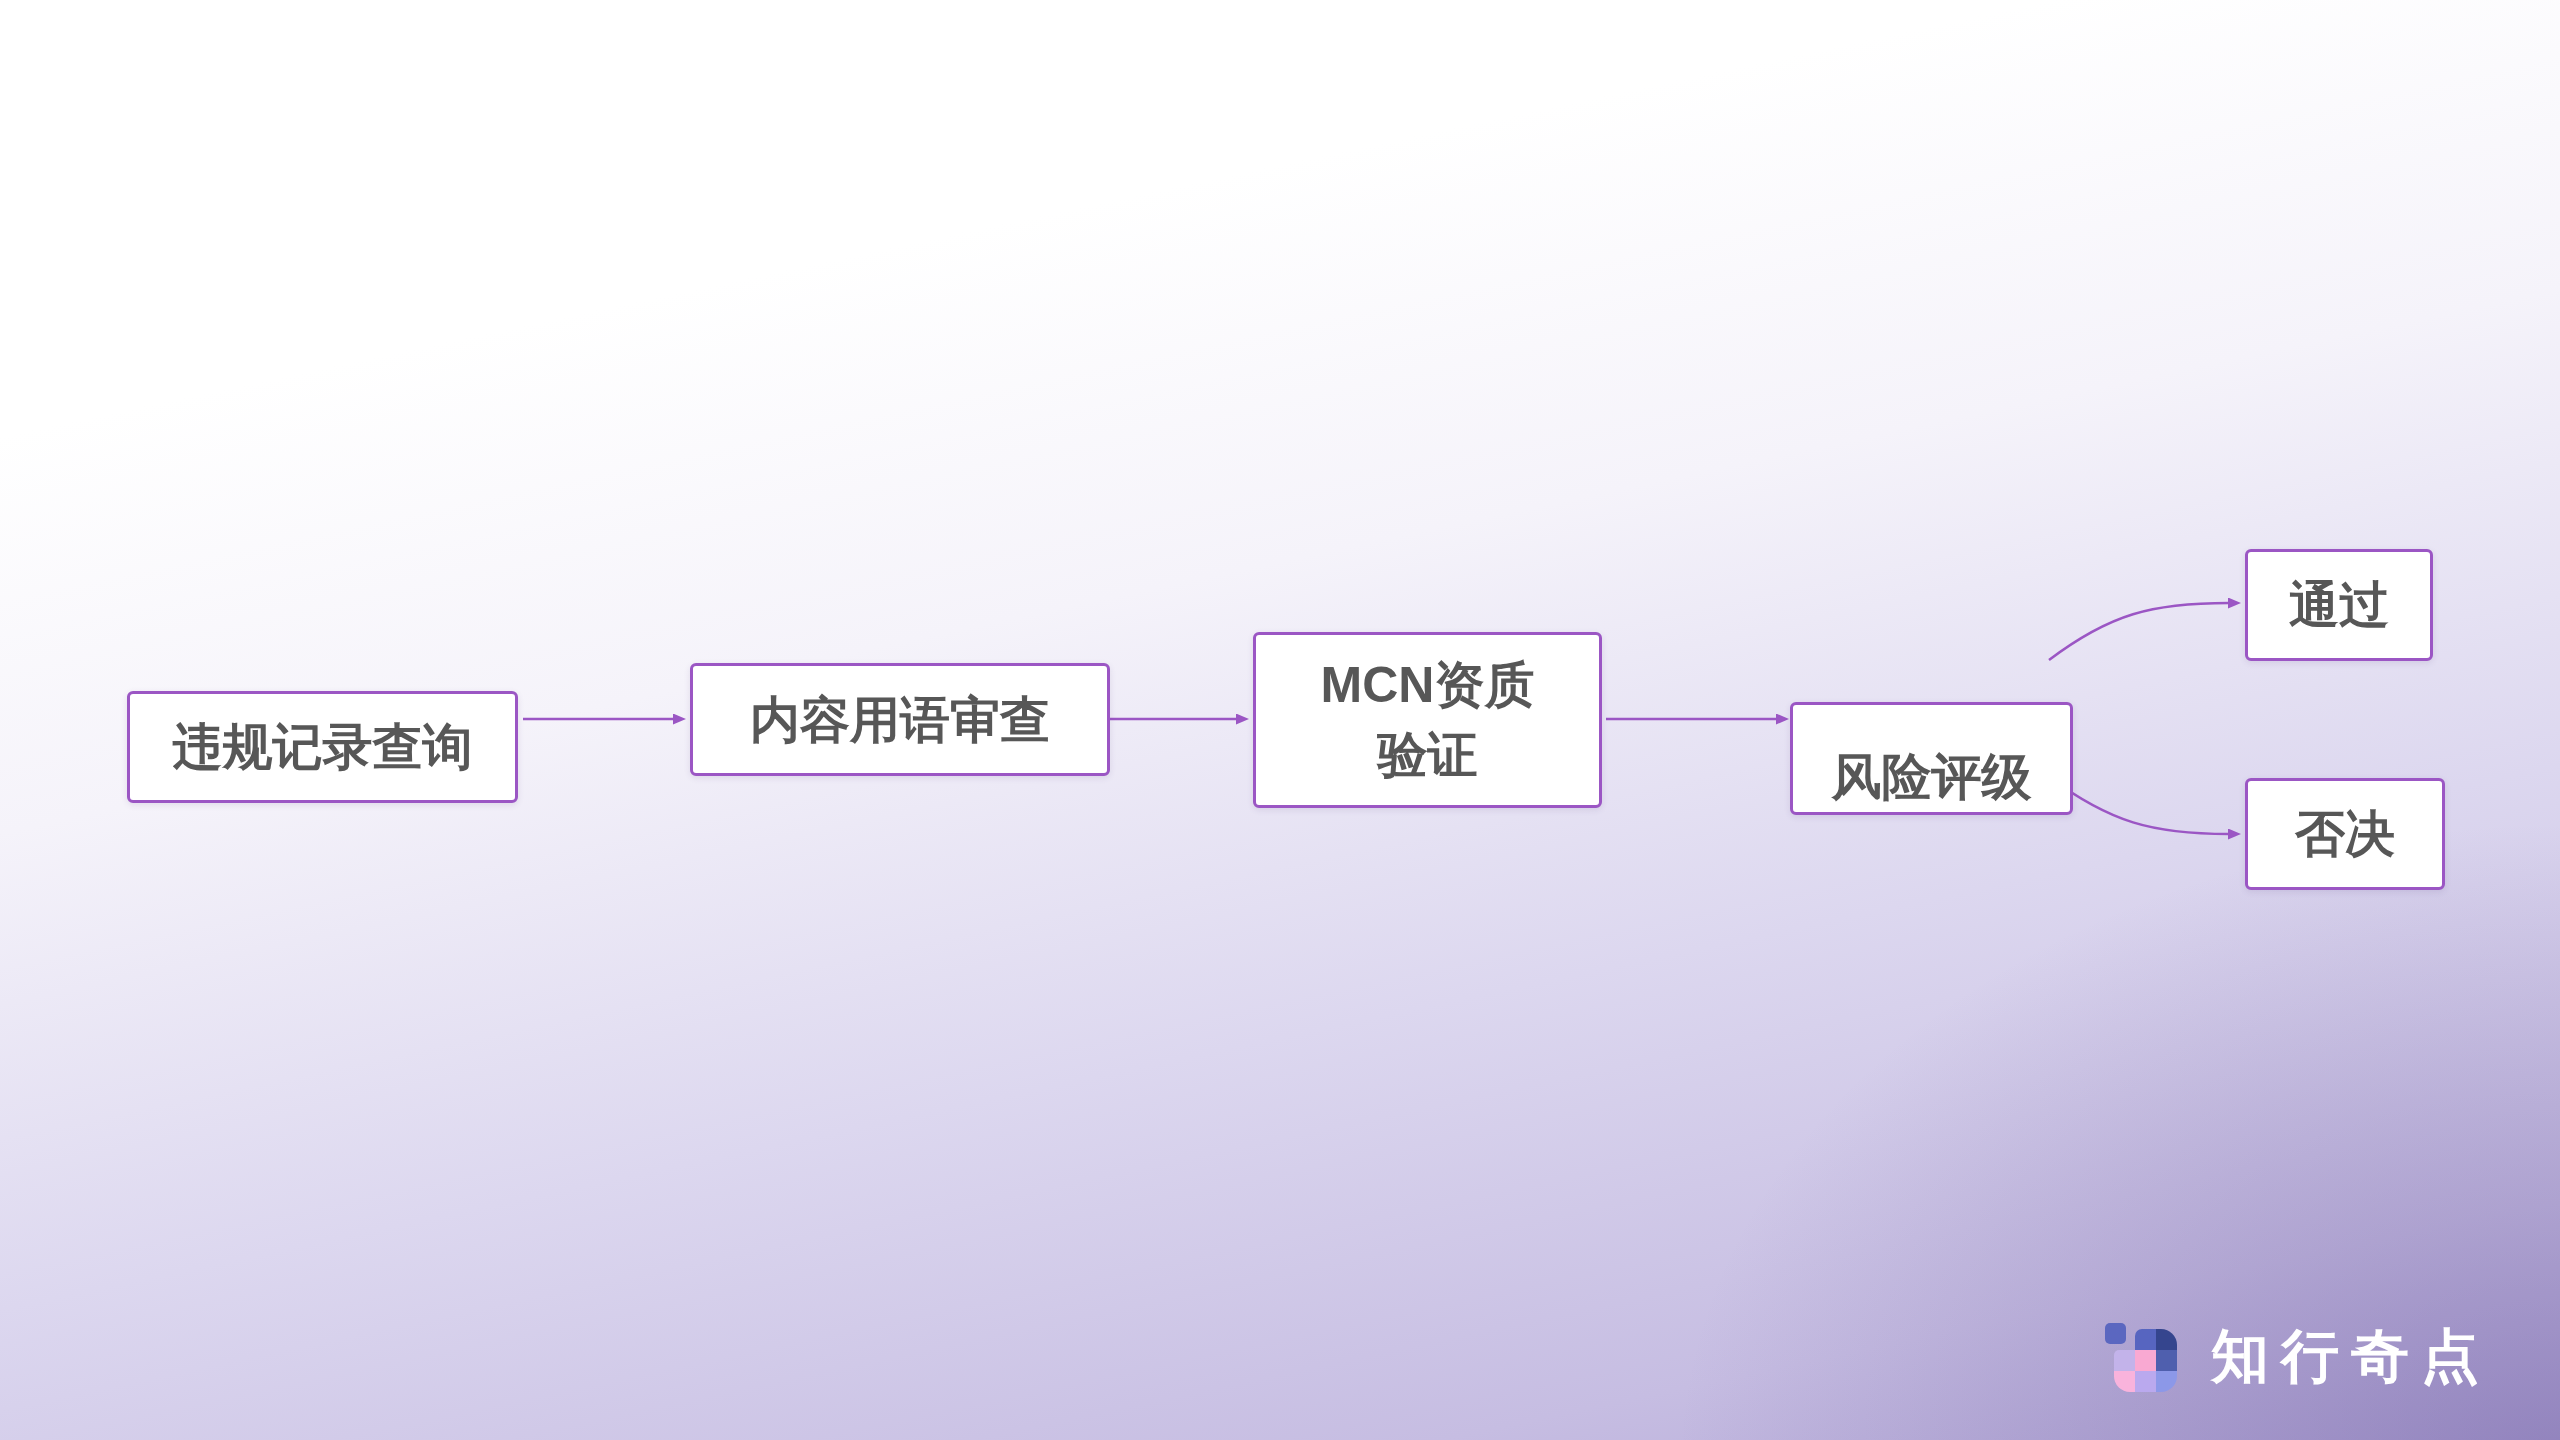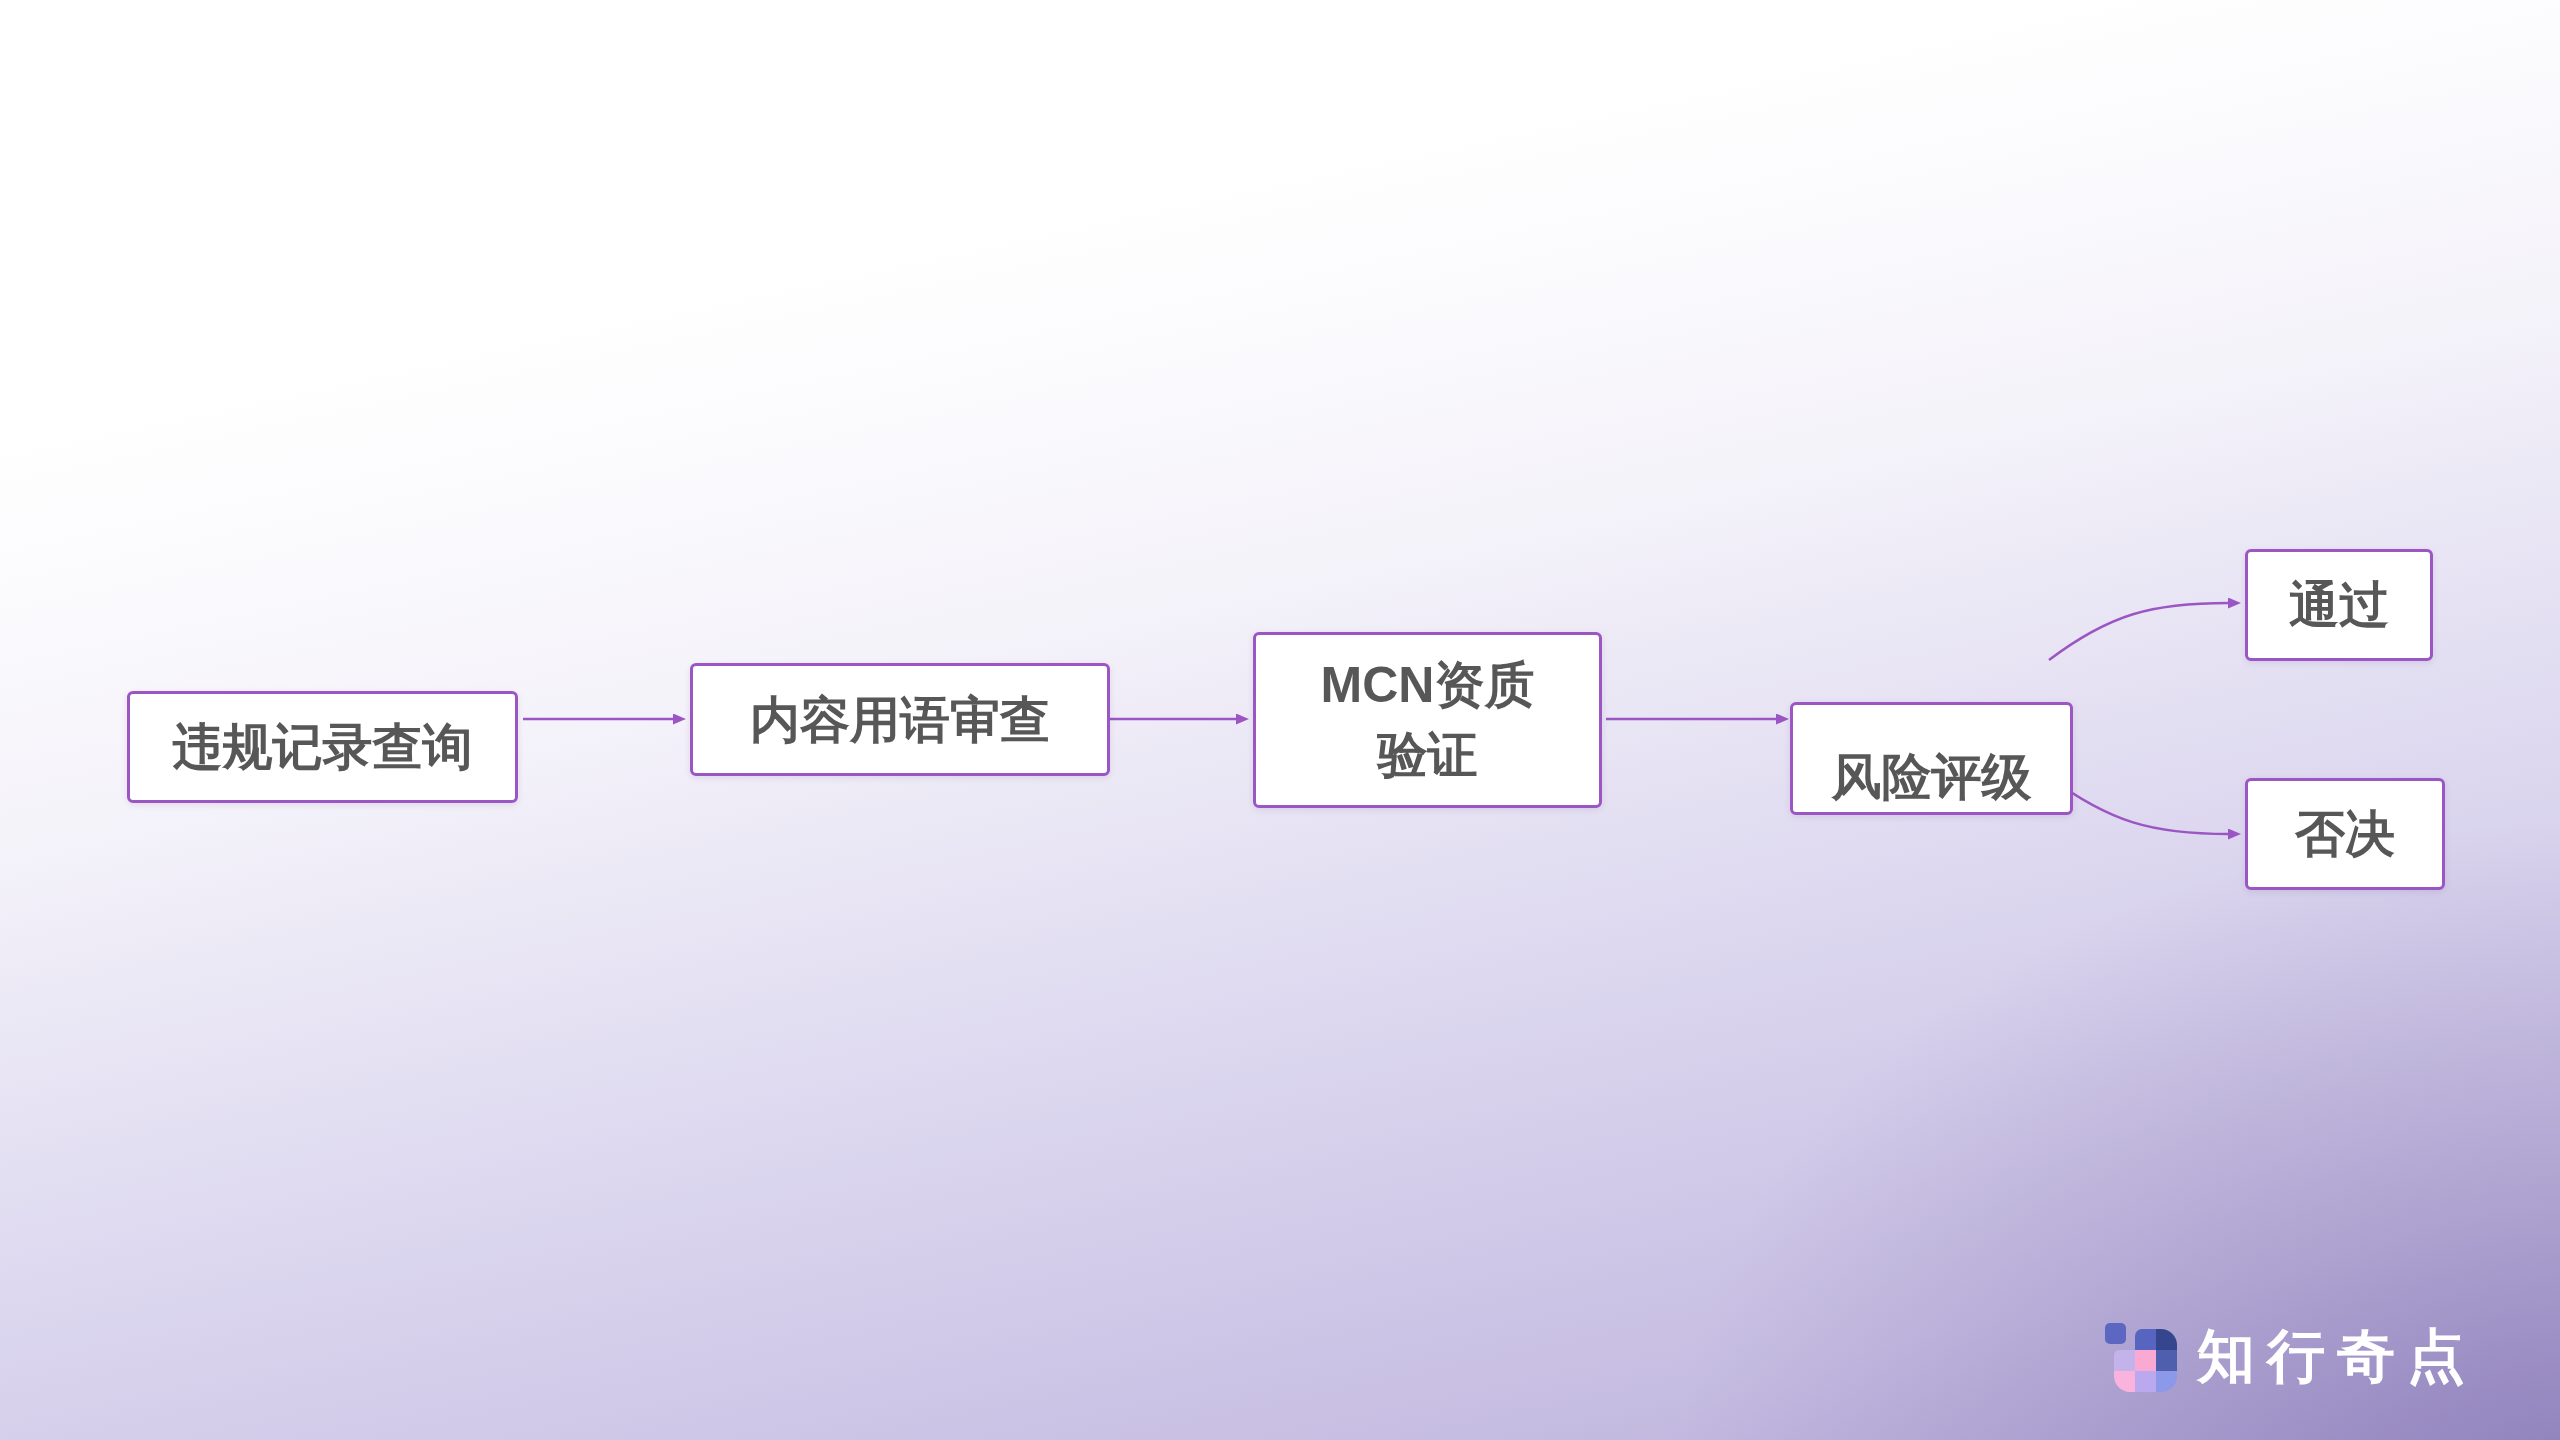--- a/index.html
+++ b/index.html
@@ -51,21 +51,21 @@
   .n4 { left: 1790px; top: 702px; width: 283px; height: 113px; white-space: nowrap; align-items: flex-end; }
   .n5 { left: 2245px; top: 549px; width: 188px; height: 112px; white-space: nowrap; }
   .n6 { left: 2245px; top: 778px; width: 200px; height: 112px; white-space: nowrap; }
 
   .logo {
     position: absolute;
     left: 2105px;
     top: 1318px;
     display: flex;
     align-items: center;
-    gap: 20px;
+    gap: 34px;
   }
   .logo-icon {
     position: relative;
     width: 72px;
     height: 69px;
     flex: 0 0 auto;
   }
   .logo-icon i {
     position: absolute;
     display: block;

